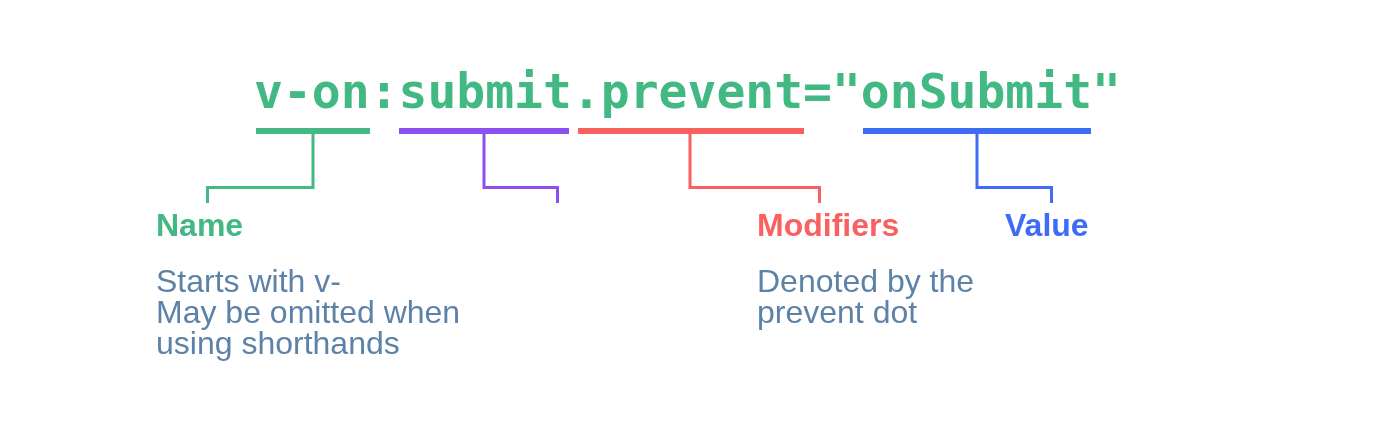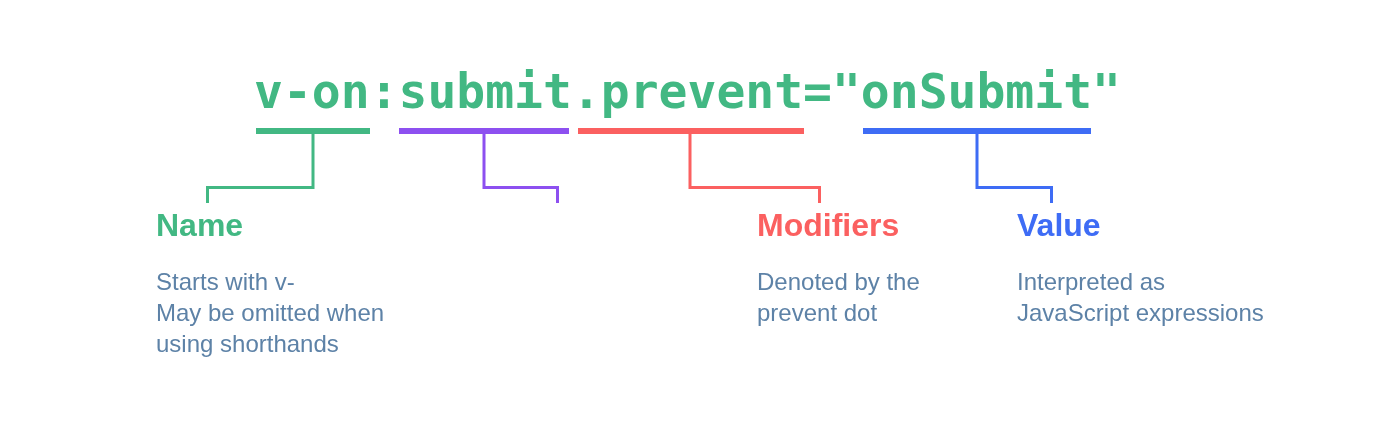--- a/index.html
+++ b/index.html
@@ -50,35 +50,35 @@
   .conn.c1 { stroke: var(--sec1); }
   .conn.c2 { stroke: var(--sec2); }
   .conn.c3 { stroke: var(--sec3); }
   .label-block {
     position: absolute;
     top: 208px;
   }
   .label-block.sec0 { left: 156px; }
   .label-block.sec1 { left: 468px; }
   .label-block.sec2 { left: 741px; margin-left: 16px; }
-  .label-block.sec3 { left: 1005px; margin-left: 12px; }
+  .label-block.sec3 { left: 1005px; }
   .label-block .label {
     margin: 0 0 24px 0;
     font-size: 32px;
     line-height: 34px;
     font-weight: bold;
     letter-spacing: 0;
   }
   .sec0 .label { color: var(--sec0); }
   .sec1 .label { color: var(--sec1); }
   .sec2 .label { color: var(--sec2); }
   .sec3 .label { color: var(--sec3); }
   .label-block .desc {
     margin: 0;
-    font-size: 24px;
+    font-size: 32px;
     line-height: 31px;
     font-weight: normal;
     color: var(--desc-color, #5d82a7);
     white-space: pre-line;
   }
 </style>
 </head>
 <body>
 
 <div class="canvas" style="background: rgb(255, 255, 255);">
@@ -106,17 +106,15 @@
 
 
   <div class="label-block sec2">
     <h2 class="label">Modifiers</h2>
     <p class="desc">Denoted by the
 prevent dot</p>
   </div>
 
   <div class="label-block sec3">
     <h2 class="label">Value</h2>
-    <p class="desc">Interpreted as
-JavaScript expressions</p>
   </div>
 
 </div>
 
 </body></html>

